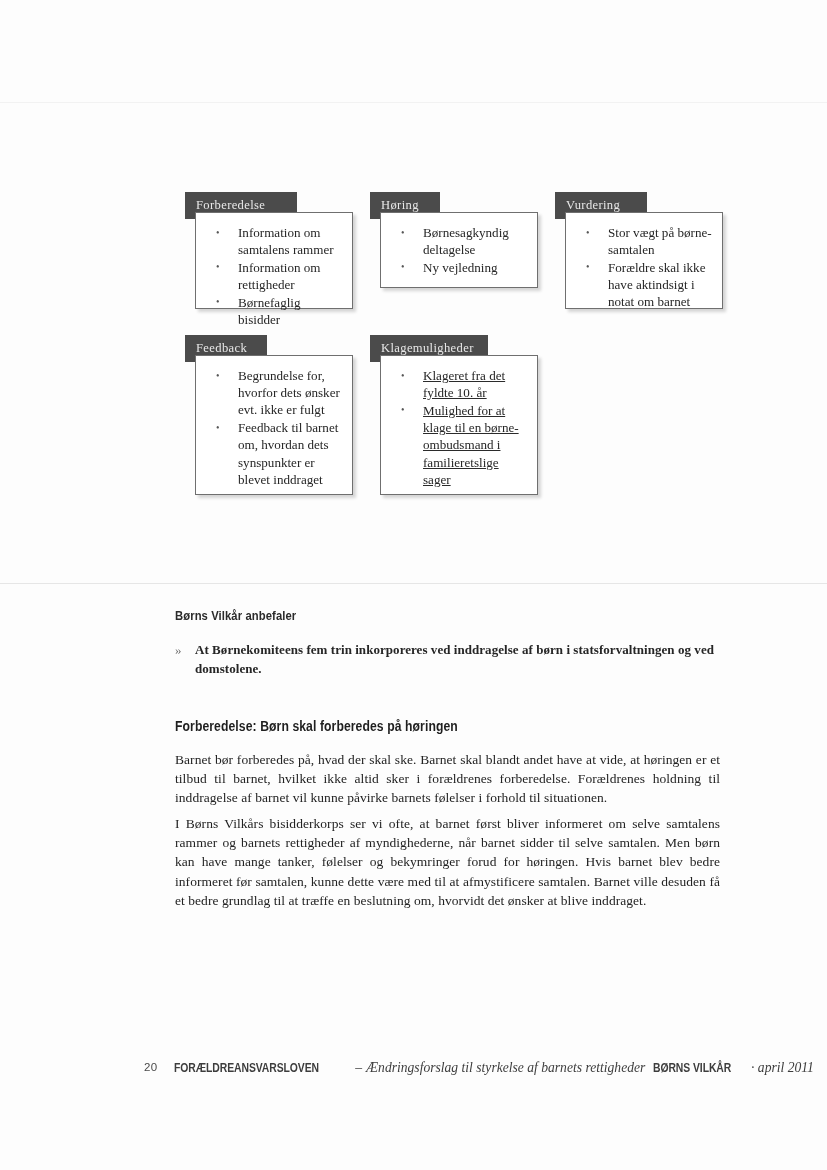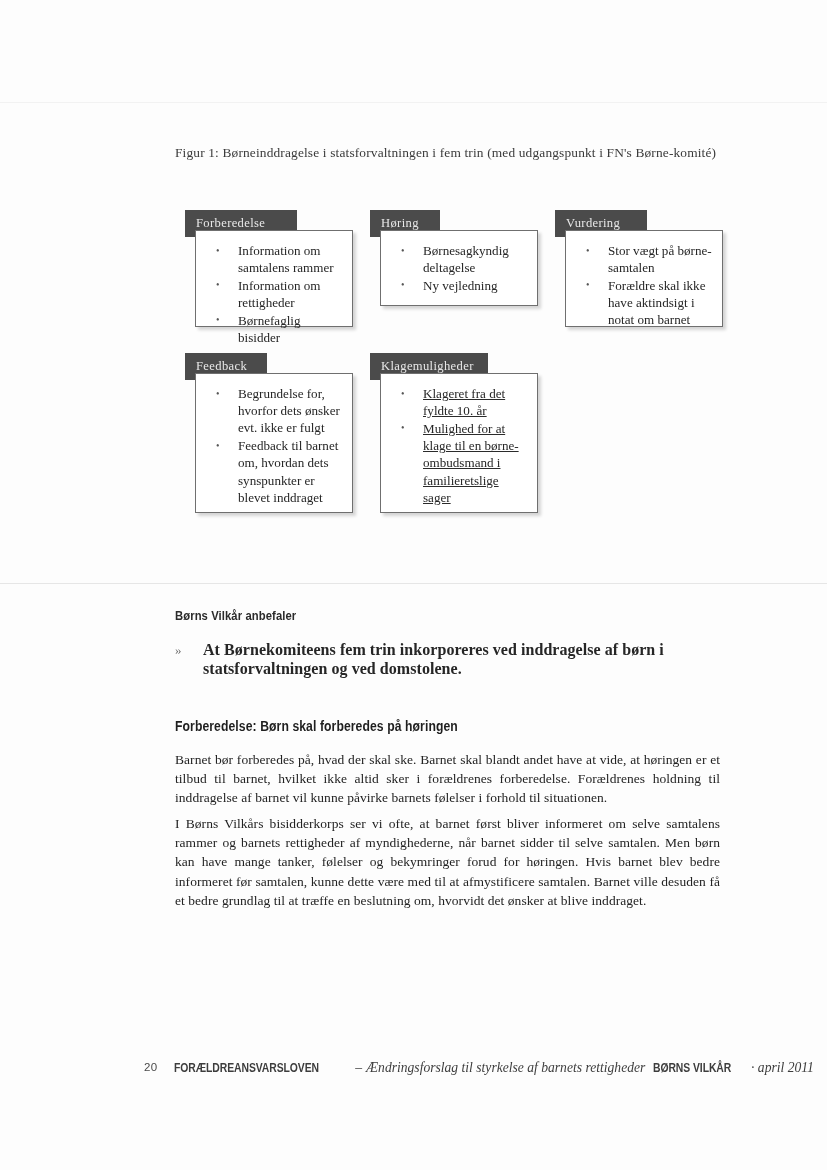--- a/index.html
+++ b/index.html
@@ -46,21 +46,21 @@
     font-size: 13.4px;
     line-height: 17.5px;
     color: #3a3a3a;
     letter-spacing: 0.15px;
   }
 
   
   .figure {
     position: absolute;
     left: 175px;
-    top: 205px;
+    top: 187px;
     width: 560px;
     height: 330px;
   }
   .card {
     position: absolute;
   }
   .card .tab {
     position: absolute;
     left: 0;
     top: 0;
@@ -147,23 +147,23 @@
     width: 545px;
   }
   .recommendation .marker {
     position: absolute;
     left: 0;
     top: 1px;
     font-size: 13px;
     color: #6d6d6d;
   }
   .recommendation .text {
-    margin-left: 28px;
+    margin-left: 20px;
     font-weight: bold;
-    font-size: 16px;
+    font-size: 13px;
     line-height: 18.5px;
     color: #262626;
     letter-spacing: 0.05px;
   }
 
   
   .article-heading {
     position: absolute;
     left: 175px;
     top: 718px;
@@ -230,21 +230,20 @@
     font-size: 13.6px;
   }
 </style>
 </head>
 <body>
 
 <div class="page">
 
   <div class="rule-top"></div>
 
-  <div class="fig-caption">Figur 1: Børneinddragelse i statsforvaltningen i fem trin (med udgangspunkt i FN's Børne-komité)</div>
 
   <div class="figure">
 
     <div class="card" id="card-forberedelse">
       <div class="tab">Forberedelse</div>
       <div class="body">
         <ul>
           <li>Information om samtalens rammer</li>
           <li>Information om rettigheder</li>
           <li>Børnefaglig bisidder</li>

